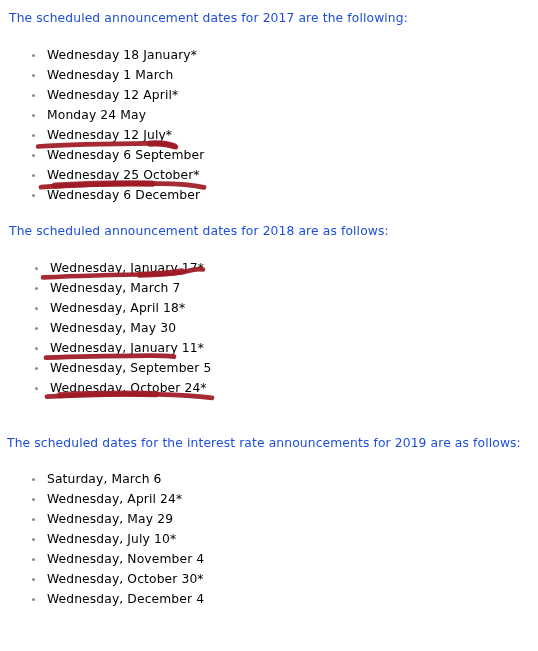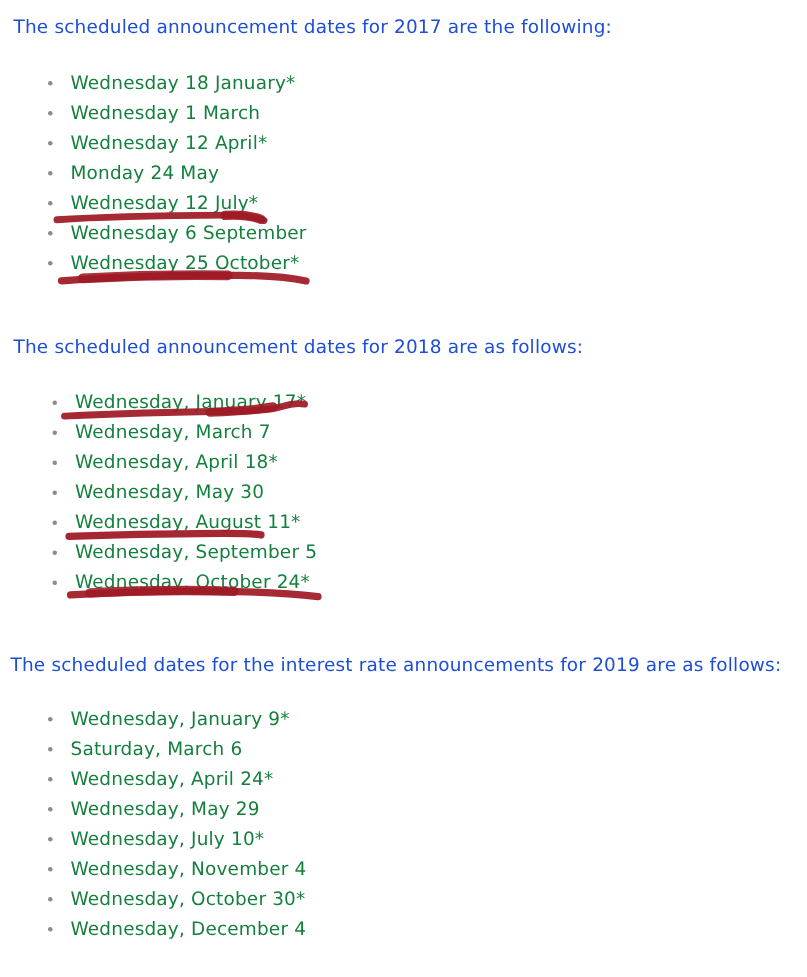--- a/index.html
+++ b/index.html
@@ -38,21 +38,21 @@
     margin: 0;
     padding: 0;
     position: relative;
   }
 
   ul.date-list > li {
     position: relative;
     font-size: 12.3px;
     line-height: 20px;
     height: 20px;
-    color: #15803d;
+    color: #000000;
     padding-left: 47px;
     letter-spacing: 0.01em;
     white-space: nowrap;
   }
 
   ul.date-list > li::before {
     content: "";
     position: absolute;
     left: 32px;
     top: 9px;
@@ -94,40 +94,40 @@
   <div class="section" id="sec-2017">
     <div class="intro">The scheduled announcement dates for 2017 are the following:</div>
     <ul class="date-list">
       <li>Wednesday 18 January*</li>
       <li>Wednesday 1 March</li>
       <li>Wednesday 12 April*</li>
       <li>Monday 24 May</li>
       <li>Wednesday 12 July*</li>
       <li>Wednesday 6 September</li>
       <li>Wednesday 25 October*</li>
+      <li>Wednesday 6 December</li>
     </ul>
   </div>
 
   <div class="section" id="sec-2018">
     <div class="intro">The scheduled announcement dates for 2018 are as follows:</div>
     <ul class="date-list">
       <li>Wednesday, January 17*</li>
       <li>Wednesday, March 7</li>
       <li>Wednesday, April 18*</li>
       <li>Wednesday, May 30</li>
-      <li>Wednesday, August 11*</li>
+      <li>Wednesday, January 11*</li>
       <li>Wednesday, September 5</li>
       <li>Wednesday, October 24*</li>
     </ul>
   </div>
 
   <div class="section" id="sec-2019">
     <div class="intro">The scheduled dates for the interest rate announcements for 2019 are as follows:</div>
     <ul class="date-list">
-      <li>Wednesday, January 9*</li>
       <li>Saturday, March 6</li>
       <li>Wednesday, April 24*</li>
       <li>Wednesday, May 29</li>
       <li>Wednesday, July 10*</li>
       <li>Wednesday, November 4</li>
       <li>Wednesday, October 30*</li>
       <li>Wednesday, December 4</li>
     </ul>
   </div>
 

